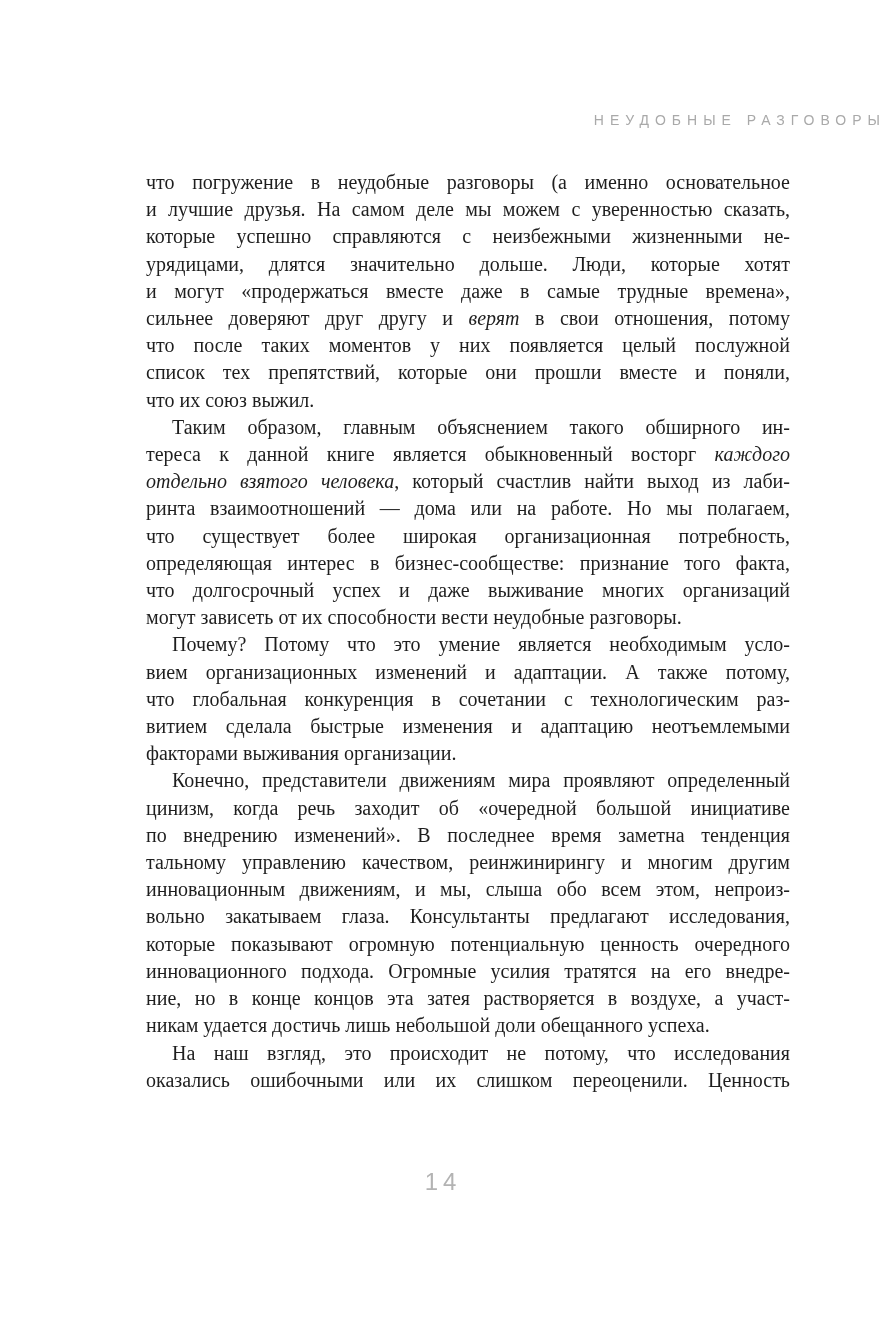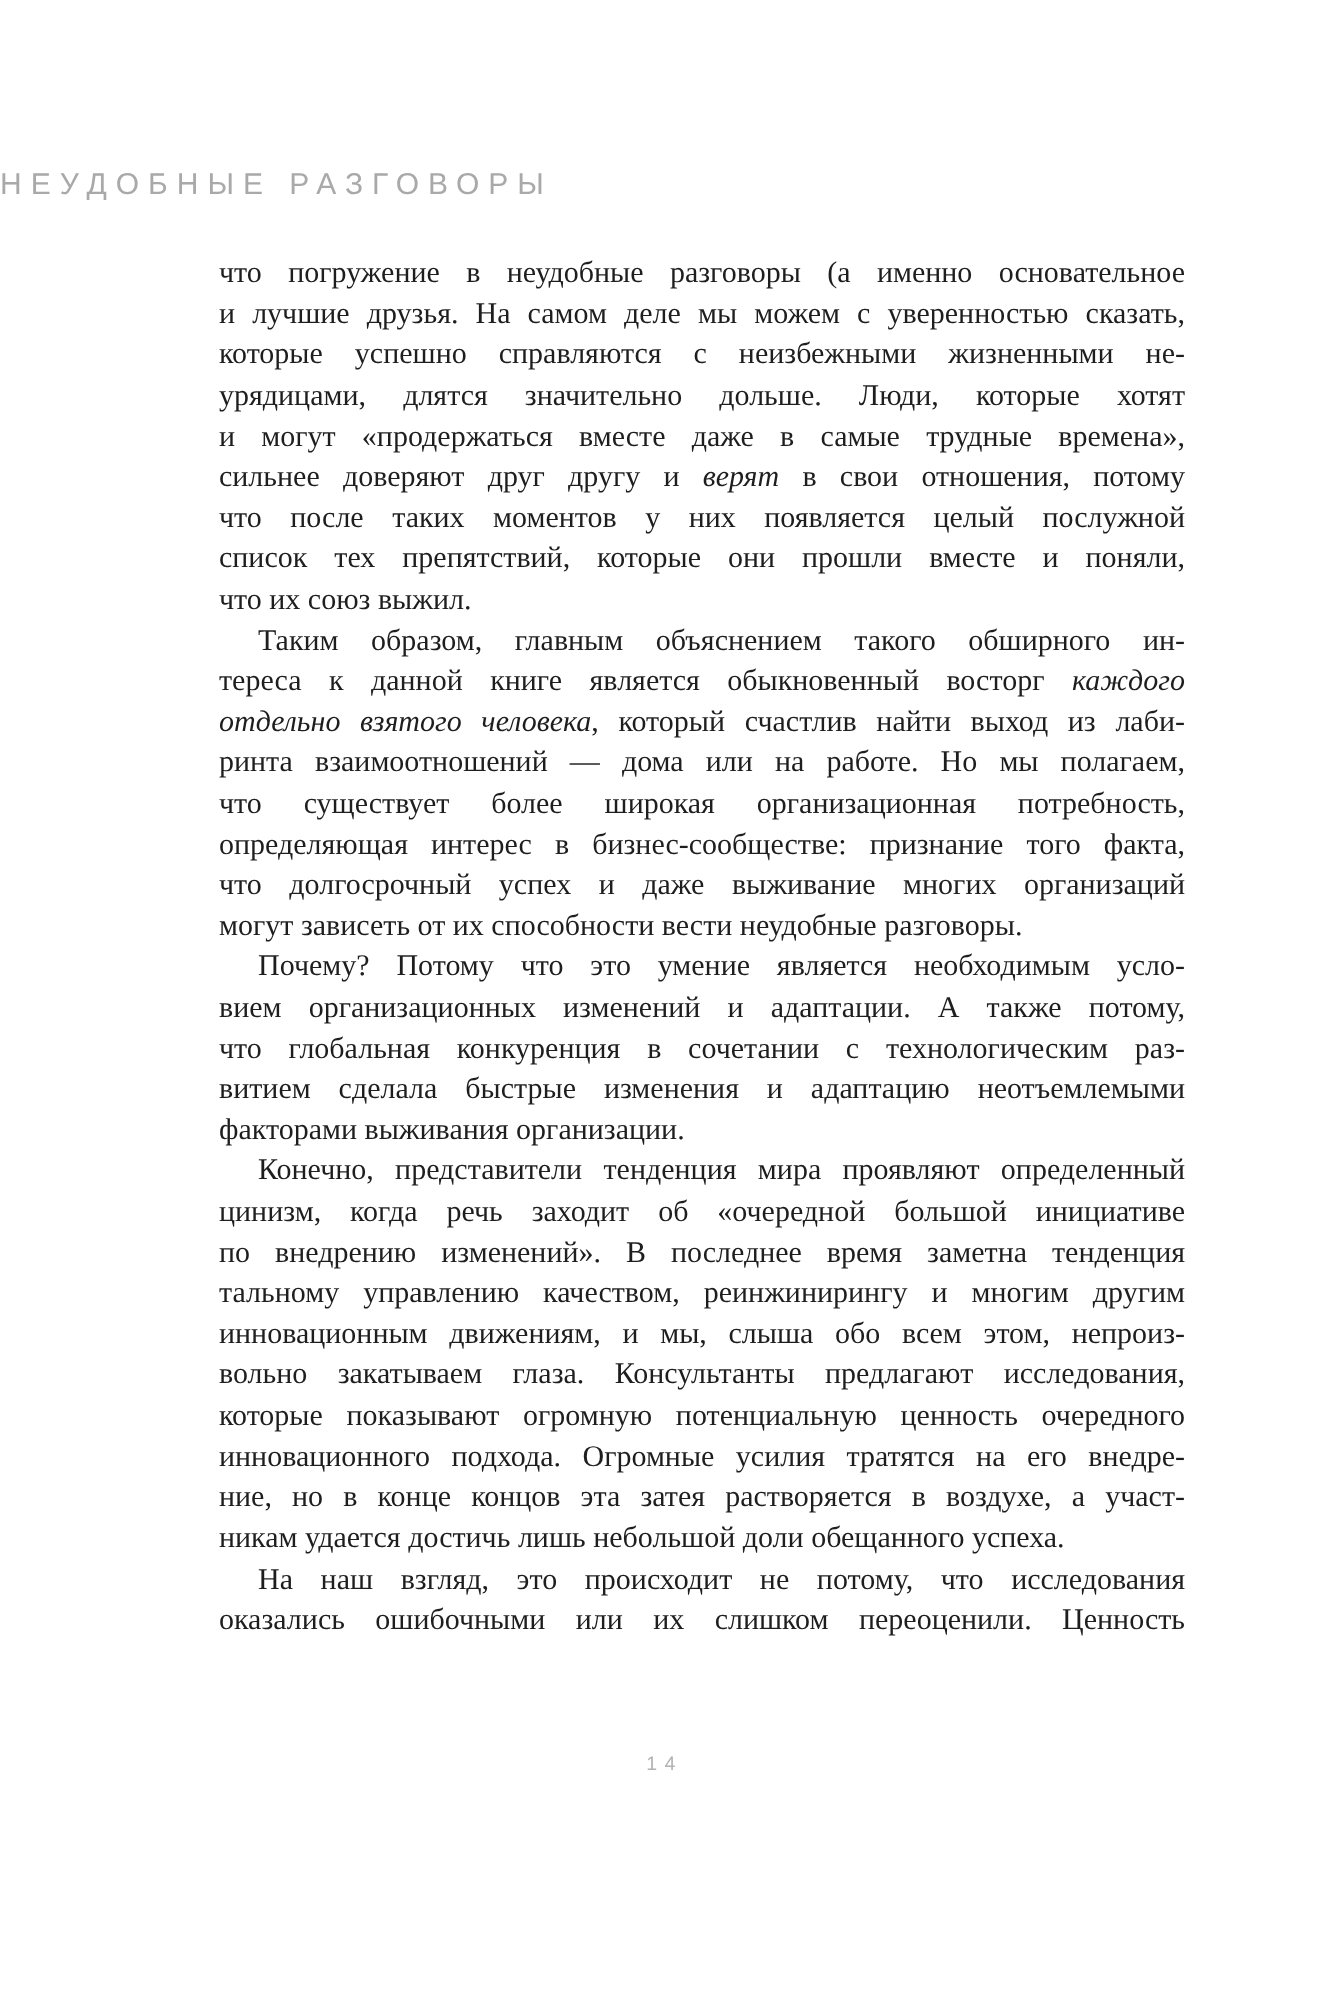--- a/index.html
+++ b/index.html
@@ -13,23 +13,23 @@
     height: 1329px;
     background: #ffffff;
     overflow: hidden;
     font-family: "Liberation Serif", serif;
   }
   .running-head {
     position: absolute;
     top: 112px;
     left: 0;
     width: 100%;
-    text-align: left;
+    text-align: right;
     font-family: "Liberation Sans", sans-serif;
-    font-size: 20px;
+    font-size: 14px;
     font-weight: 400;
     letter-spacing: 6px;
     color: #a9a9a9;
     text-transform: uppercase;
   }
   .text-block {
     position: absolute;
     top: 169px;
     left: 146px;
     width: 644px;
@@ -52,21 +52,21 @@
   .it {
     font-style: italic;
   }
   .folio {
     position: absolute;
     top: 1168px;
     left: 0;
     width: 100%;
     text-align: center;
     font-family: "Liberation Sans", sans-serif;
-    font-size: 13px;
+    font-size: 24px;
     font-weight: 400;
     letter-spacing: 5px;
     color: #b3b3b3;
   }
 </style>
 </head>
 <body>
 
 <div class="page">
   <div class="running-head">НЕУДОБНЫЕ РАЗГОВОРЫ</div>
@@ -87,21 +87,21 @@
       <div class="line"><span>ринта взаимоотношений — дома или на работе. Но мы полагаем,</span></div>
       <div class="line"><span>что существует более широкая организационная потребность,</span></div>
       <div class="line"><span>определяющая интерес в бизнес-сообществе: признание того факта,</span></div>
       <div class="line"><span>что долгосрочный успех и даже выживание многих организаций</span></div>
       <div class="line last"><span>могут зависеть от их способности вести неудобные разговоры.</span></div>
       <div class="line indent"><span>Почему? Потому что это умение является необходимым усло-</span></div>
       <div class="line"><span>вием организационных изменений и адаптации. А также потому,</span></div>
       <div class="line"><span>что глобальная конкуренция в сочетании с технологическим раз-</span></div>
       <div class="line"><span>витием сделала быстрые изменения и адаптацию неотъемлемыми</span></div>
       <div class="line last"><span>факторами выживания организации.</span></div>
-      <div class="line indent"><span>Конечно, представители тенденция мира проявляют определенный</span></div>
+      <div class="line indent"><span>Конечно, представители движениям мира проявляют определенный</span></div>
       <div class="line"><span>цинизм, когда речь заходит об «очередной большой инициативе</span></div>
       <div class="line"><span>по внедрению изменений». В последнее время заметна тенденция</span></div>
       <div class="line"><span>тальному управлению качеством, реинжинирингу и многим другим</span></div>
       <div class="line"><span>инновационным движениям, и мы, слыша обо всем этом, непроиз-</span></div>
       <div class="line"><span>вольно закатываем глаза. Консультанты предлагают исследования,</span></div>
       <div class="line"><span>которые показывают огромную потенциальную ценность очередного</span></div>
       <div class="line"><span>инновационного подхода. Огромные усилия тратятся на его внедре-</span></div>
       <div class="line"><span>ние, но в конце концов эта затея растворяется в воздухе, а участ-</span></div>
       <div class="line last"><span>никам удается достичь лишь небольшой доли обещанного успеха.</span></div>
       <div class="line indent"><span>На наш взгляд, это происходит не потому, что исследования</span></div>

